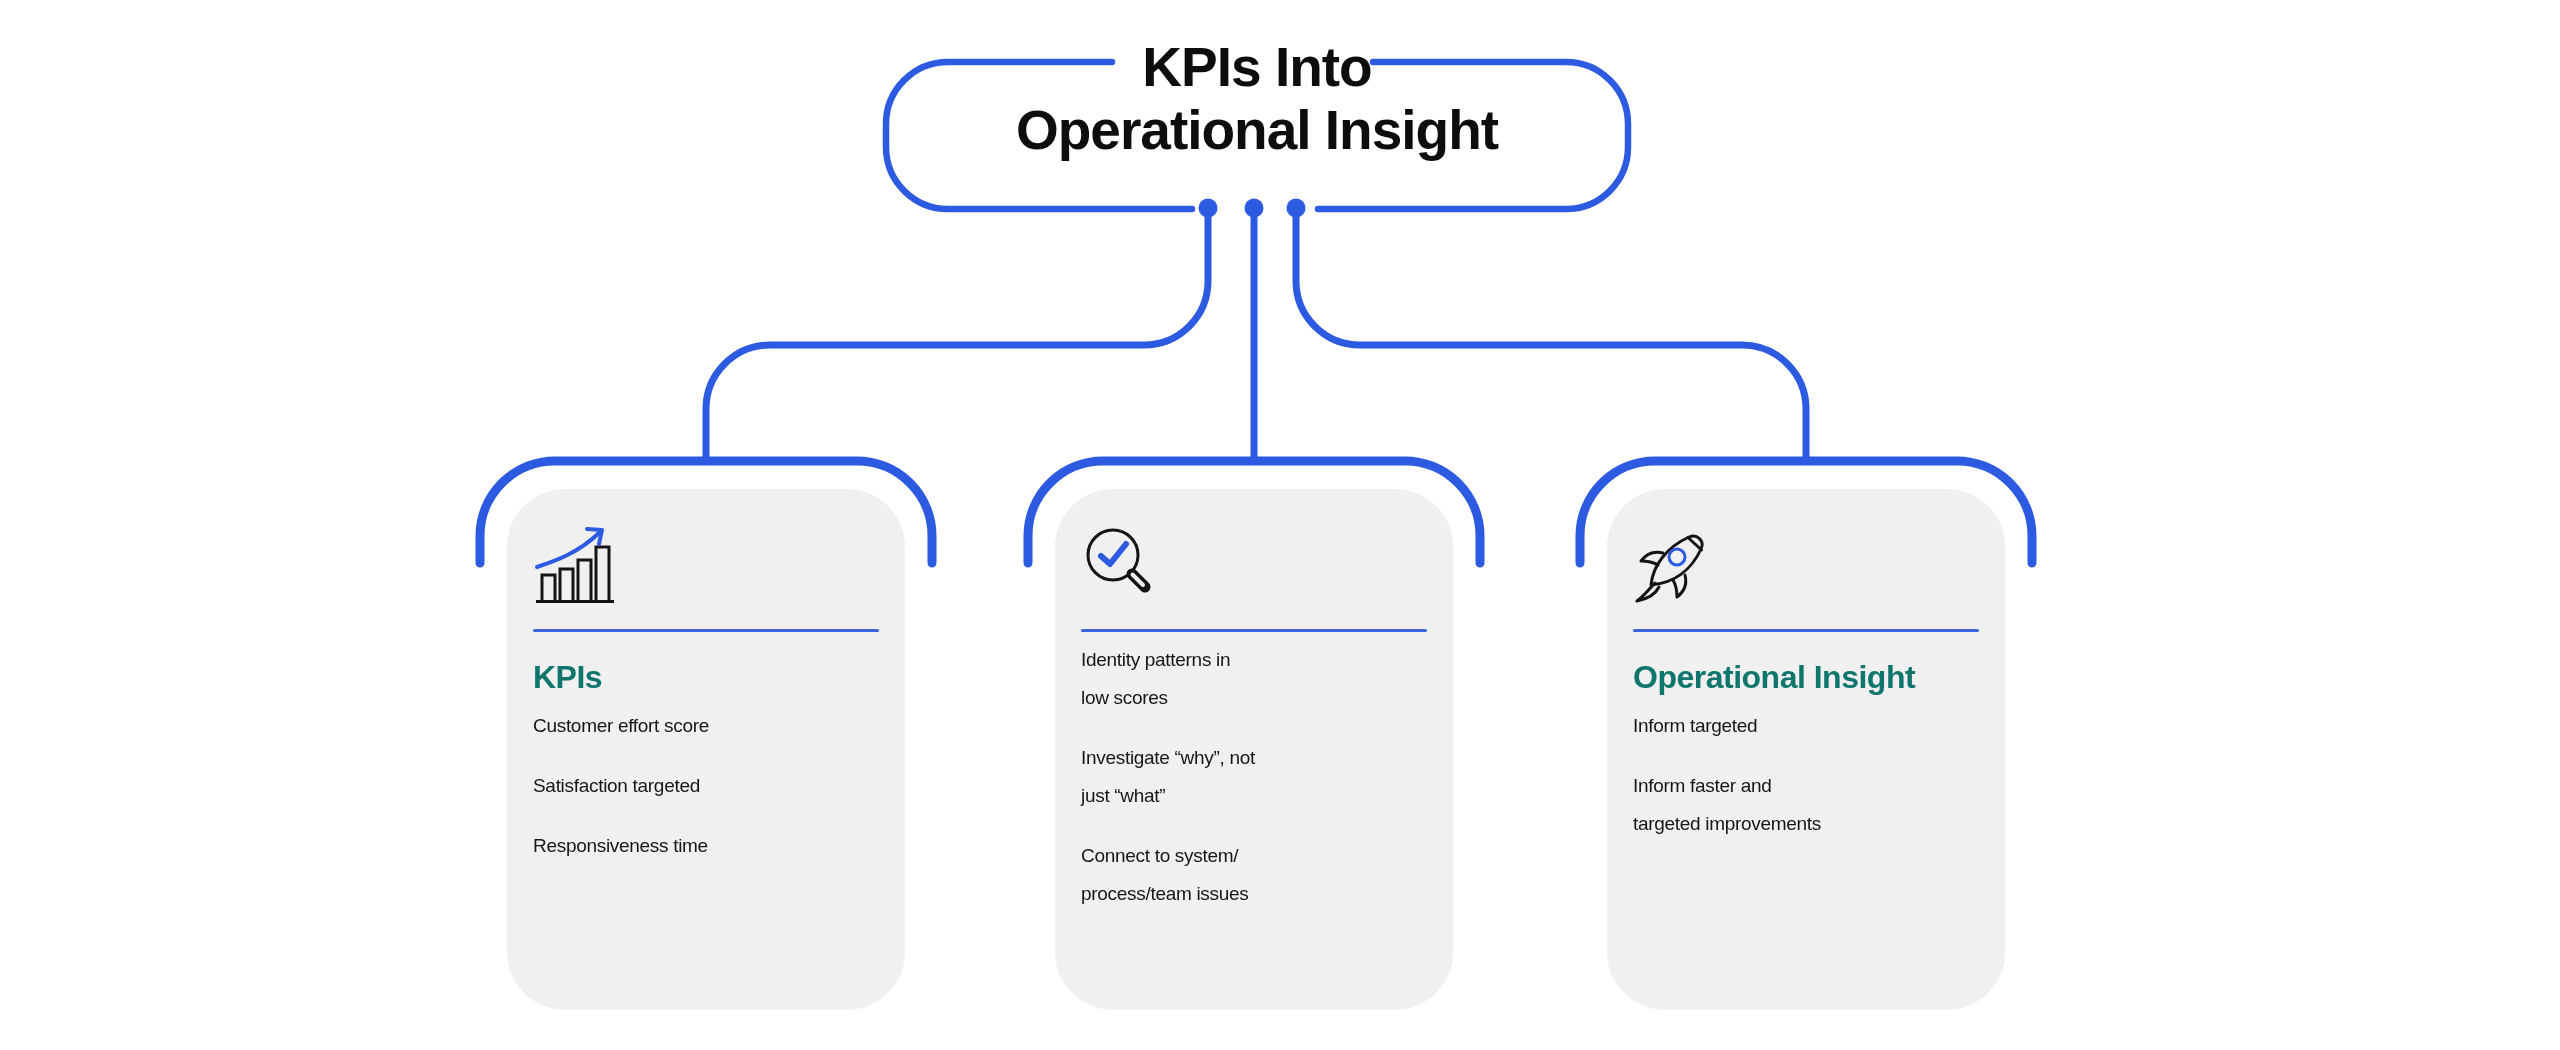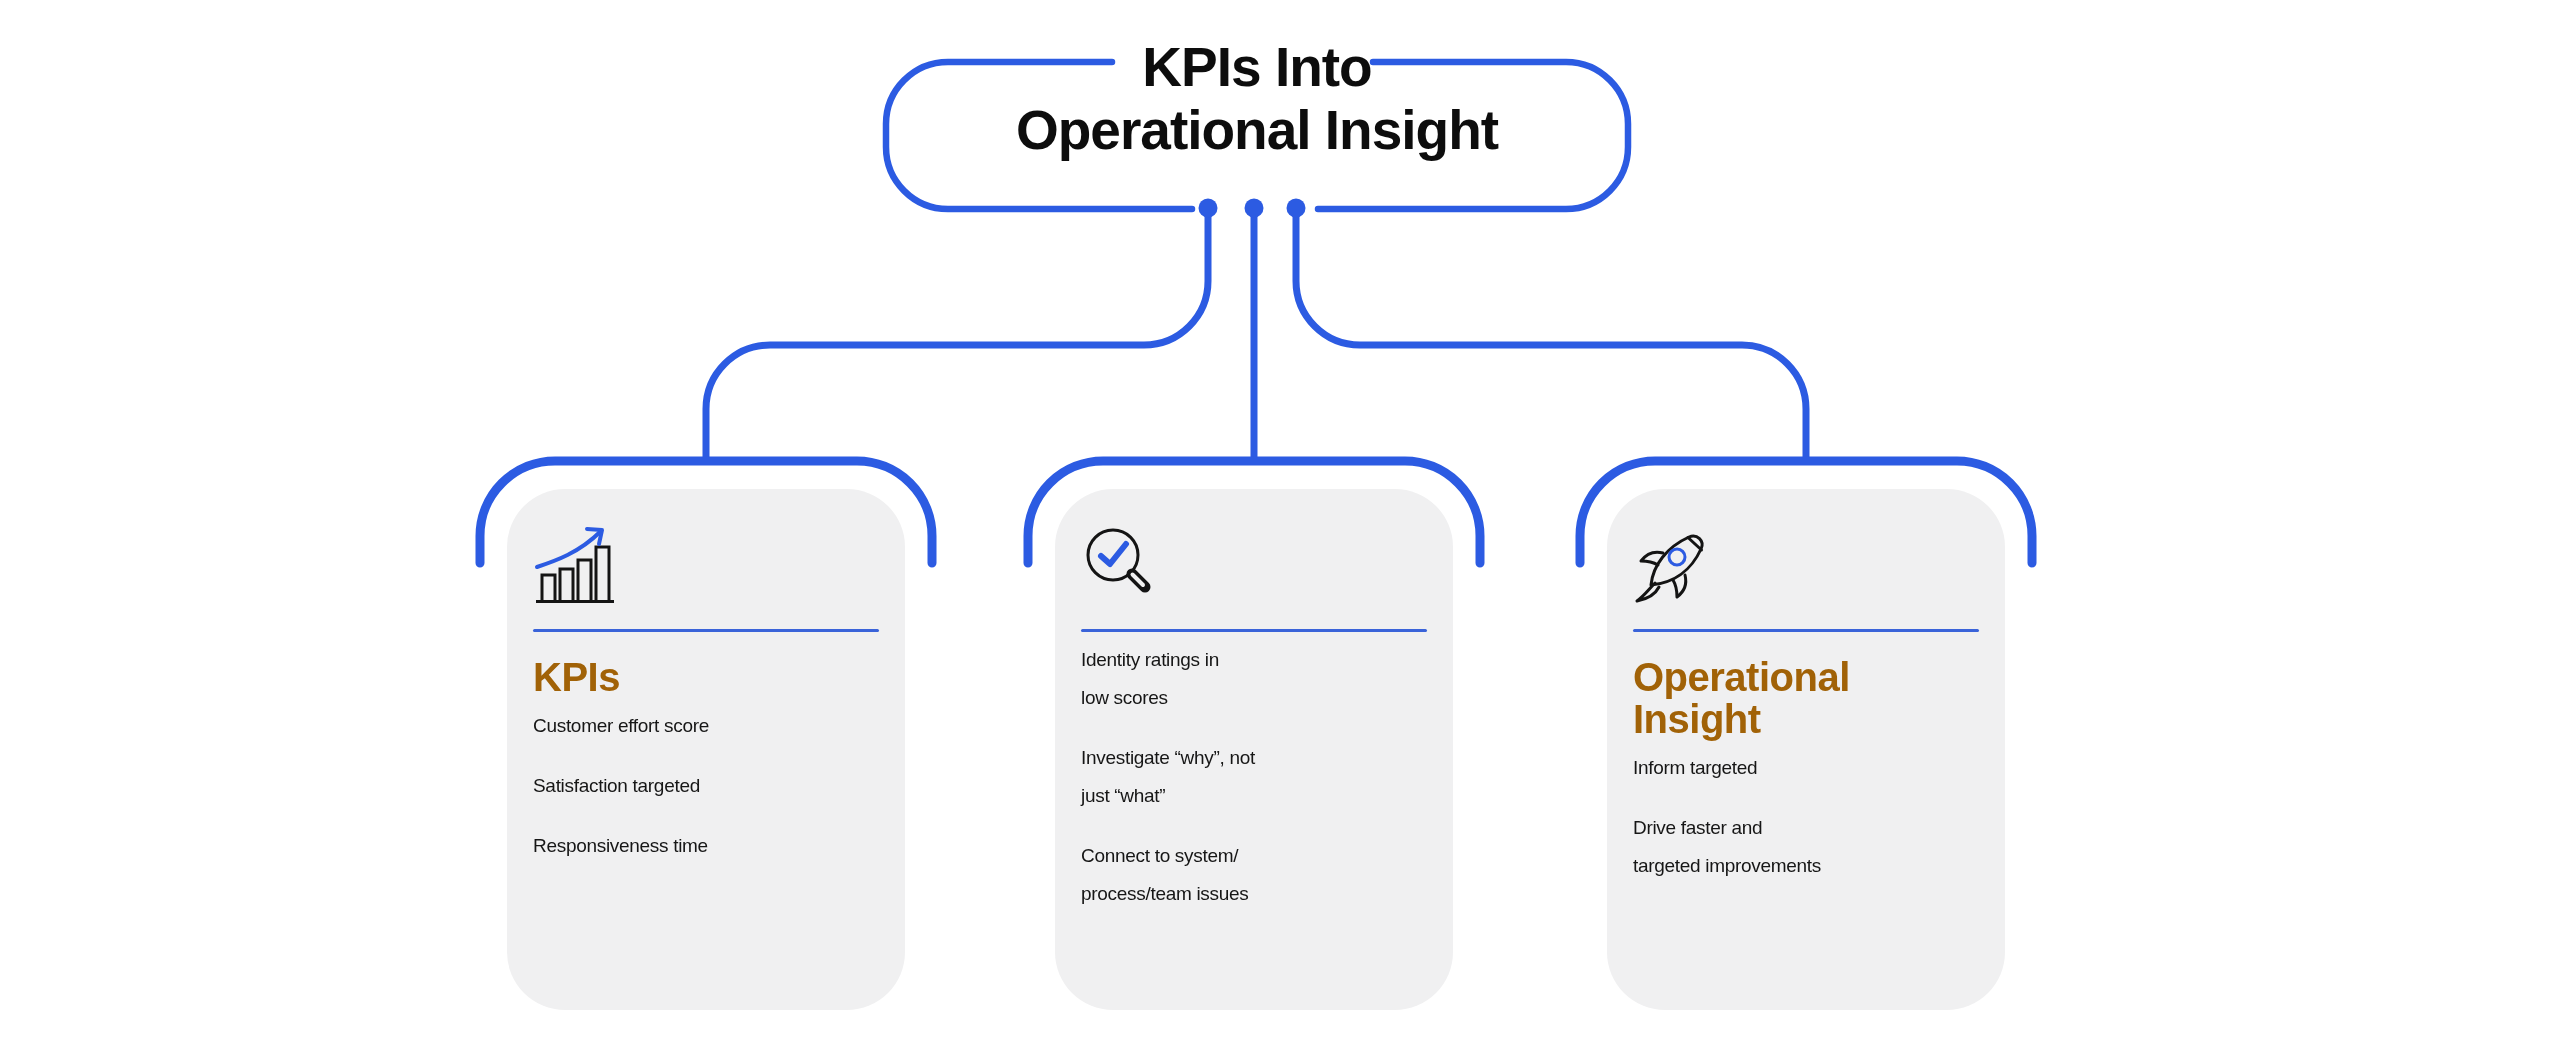--- a/index.html
+++ b/index.html
@@ -24,21 +24,21 @@
     position:absolute;top:489px;width:398px;height:521px;
     background:#f0f0f1;border-radius:58px;
     box-sizing:border-box;padding:34px 26px 0 26px;
   }
   .card.c1{left:507px;}
   .card.c2{left:1055px;}
   .card.c3{left:1607px;}
   .icon-box{height:82px;display:flex;align-items:flex-end;}
   .divider{height:2.5px;background:#3a63d9;margin-top:24px;border-radius:2px;}
   .card h3{
-    margin:24px 0 0 0;font-size:40px;line-height:42px;color:#a16207;
+    margin:24px 0 0 0;font-size:32px;line-height:42px;color:#0f766e;
     font-weight:bold;letter-spacing:-0.5px;
   }
   .card p{
     margin:9px 0 22px 0;font-size:19px;line-height:38px;color:#161616;
     white-space:pre-line;letter-spacing:-0.3px;
   }
 </style>
 </head>
 <body>
 
@@ -96,21 +96,21 @@
   <div class="card c2">
     <div class="icon-box">
       <svg width="84" height="82" viewBox="0 0 84 82">
         <circle cx="32" cy="32" r="25" fill="none" stroke="#141414" stroke-width="3"></circle>
         <line x1="51" y1="51" x2="64" y2="64" stroke="#141414" stroke-width="11" stroke-linecap="round"></line>
         <line x1="51.5" y1="51.5" x2="62" y2="62" stroke="#f0f0f1" stroke-width="4" stroke-linecap="round"></line>
         <polyline points="20,33 29,41 45,21" fill="none" stroke="#2c5be2" stroke-width="6" stroke-linecap="round" stroke-linejoin="round"></polyline>
       </svg>
     </div>
     <div class="divider"></div>
-    <p>Identity ratings in
+    <p>Identity patterns in
 low scores</p>
     <p>Investigate “why”, not
 just “what”</p>
     <p>Connect to system/
 process/team issues</p>
   </div>
 
   <div class="card c3">
     <div class="icon-box">
       <svg width="84" height="82" viewBox="0 0 84 82">
@@ -125,17 +125,17 @@
           <path d="M 52,52 C 54,60 52,68 44,74 C 44,68 43,62 40,57"></path>
 
           <path d="M 22,60 C 16,66 12,72 4,78 C 14,76 22,72 26,64"></path>
         </g>
         <circle cx="44" cy="34" r="8" fill="none" stroke="#2c5be2" stroke-width="3"></circle>
       </svg>
     </div>
     <div class="divider"></div>
     <h3>Operational Insight</h3>
     <p>Inform targeted</p>
-    <p>Drive faster and
+    <p>Inform faster and
 targeted improvements</p>
   </div>
 
 </div>
 
 </body></html>

